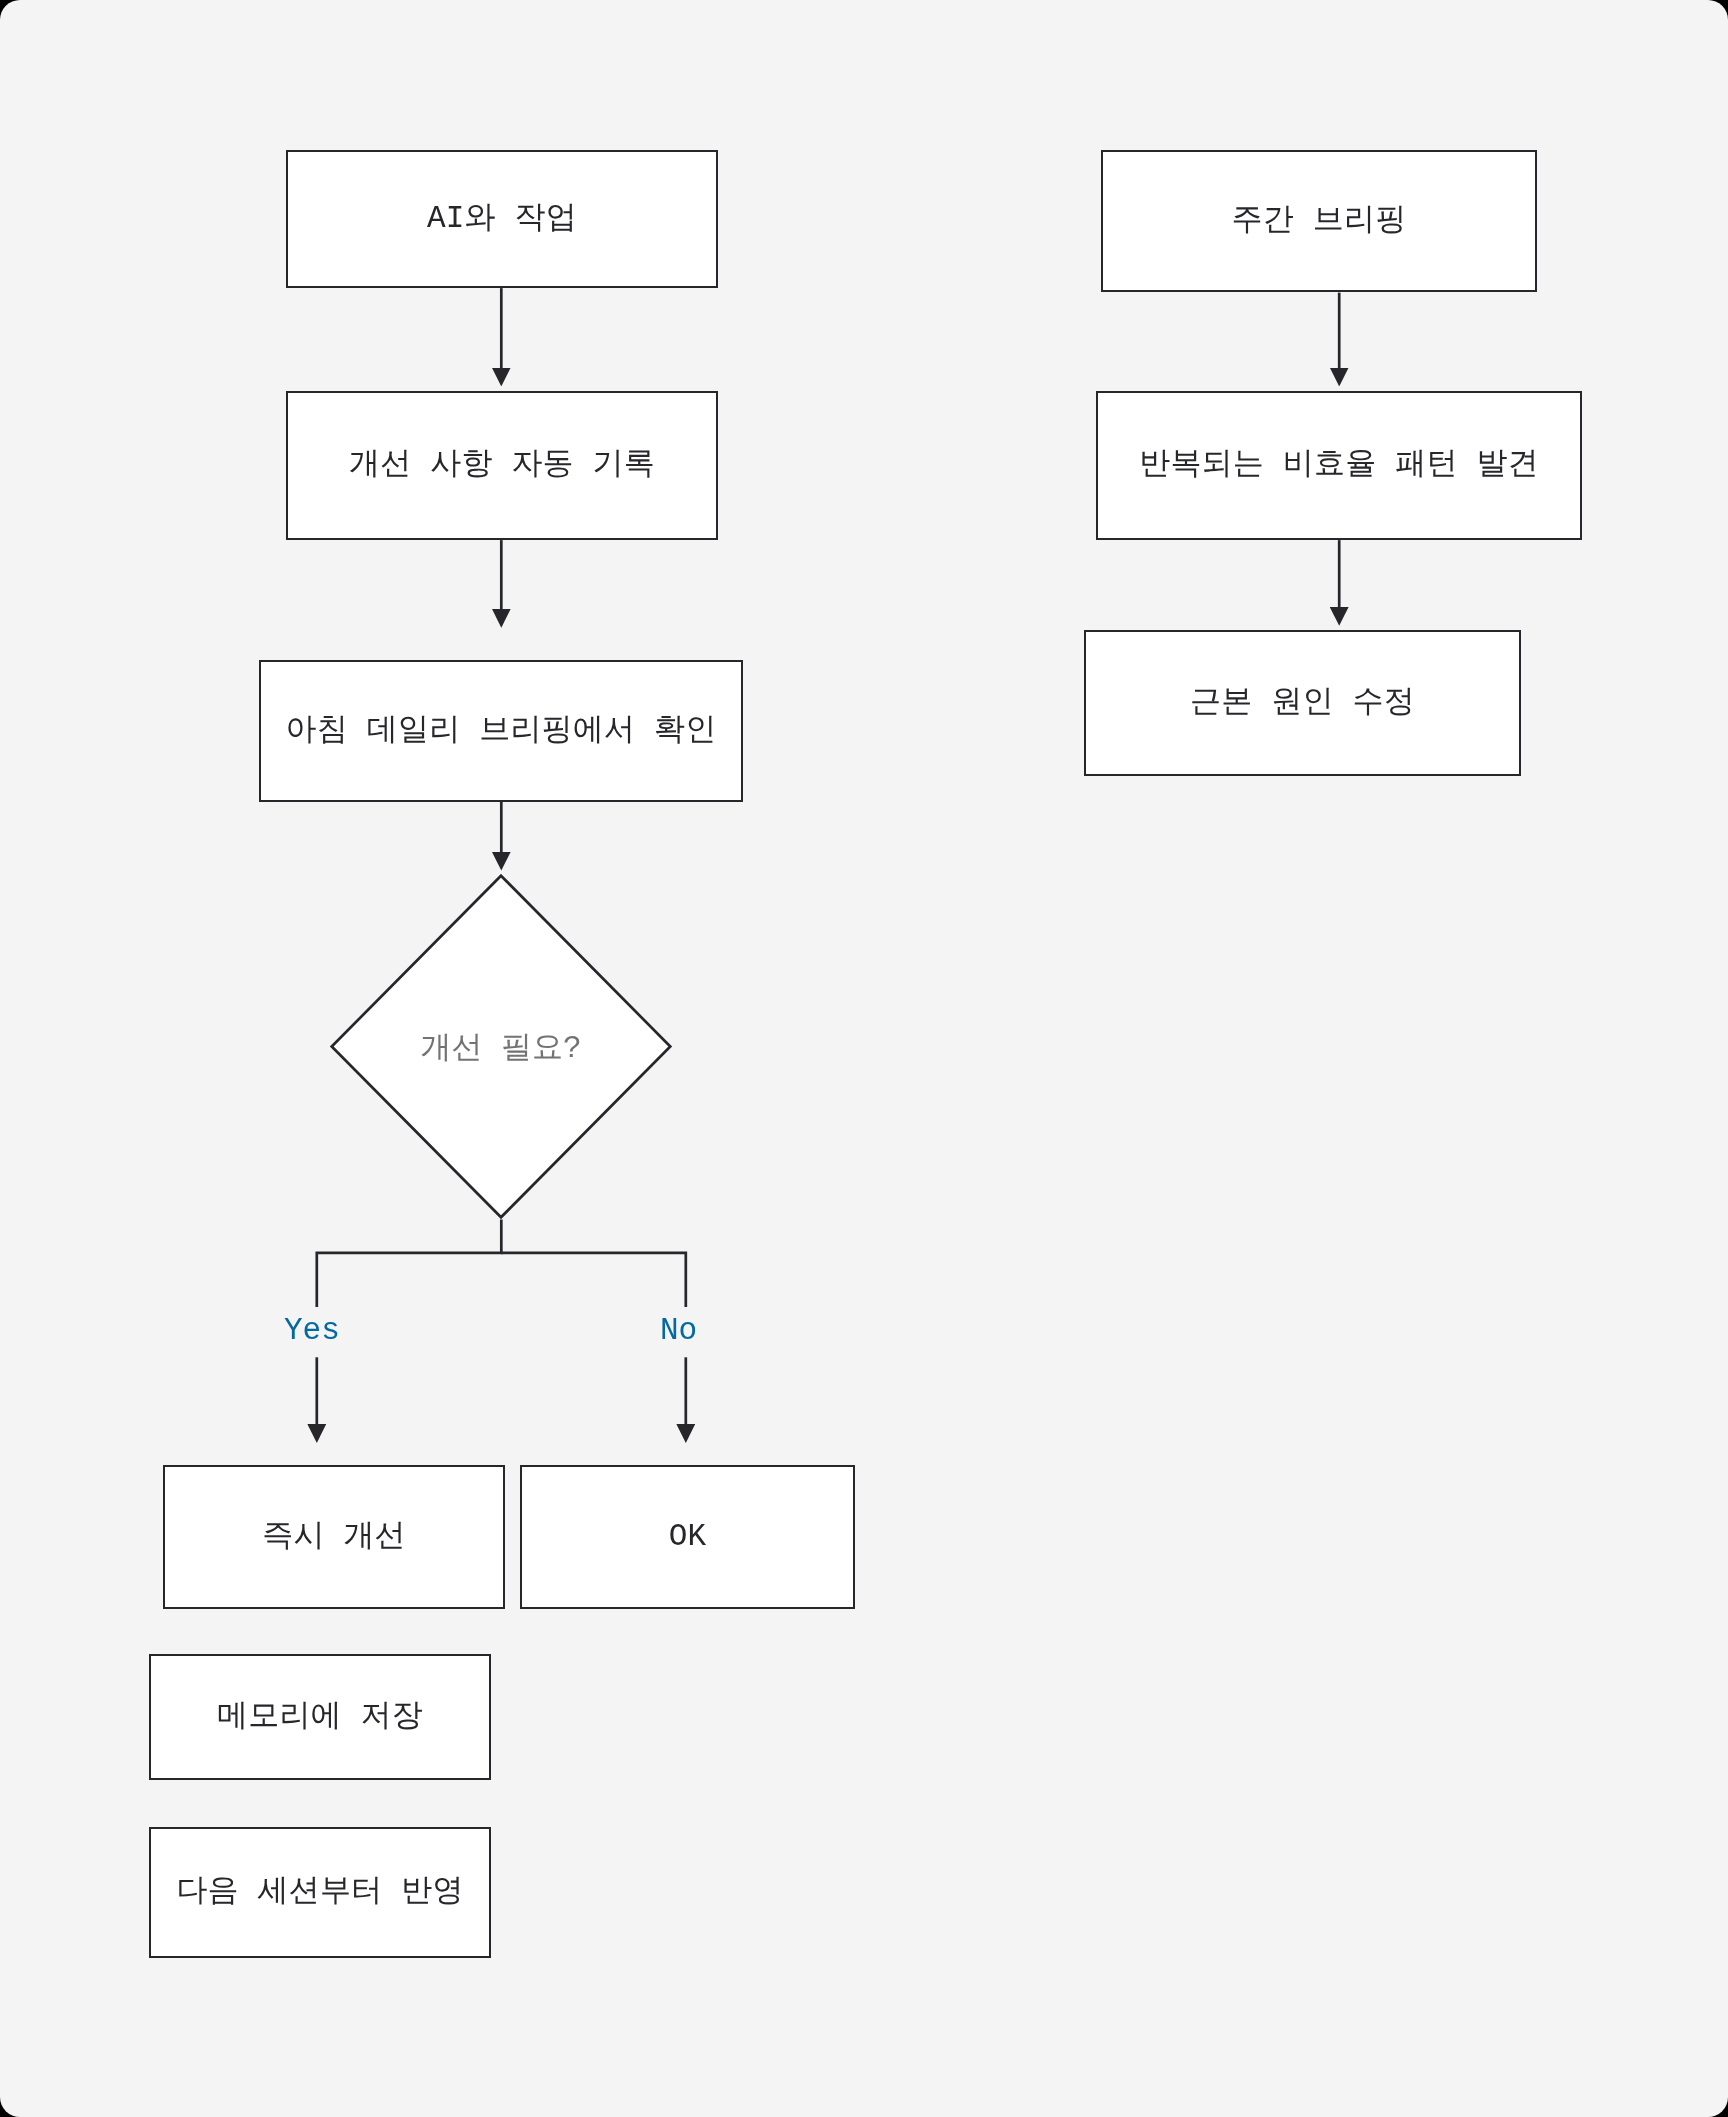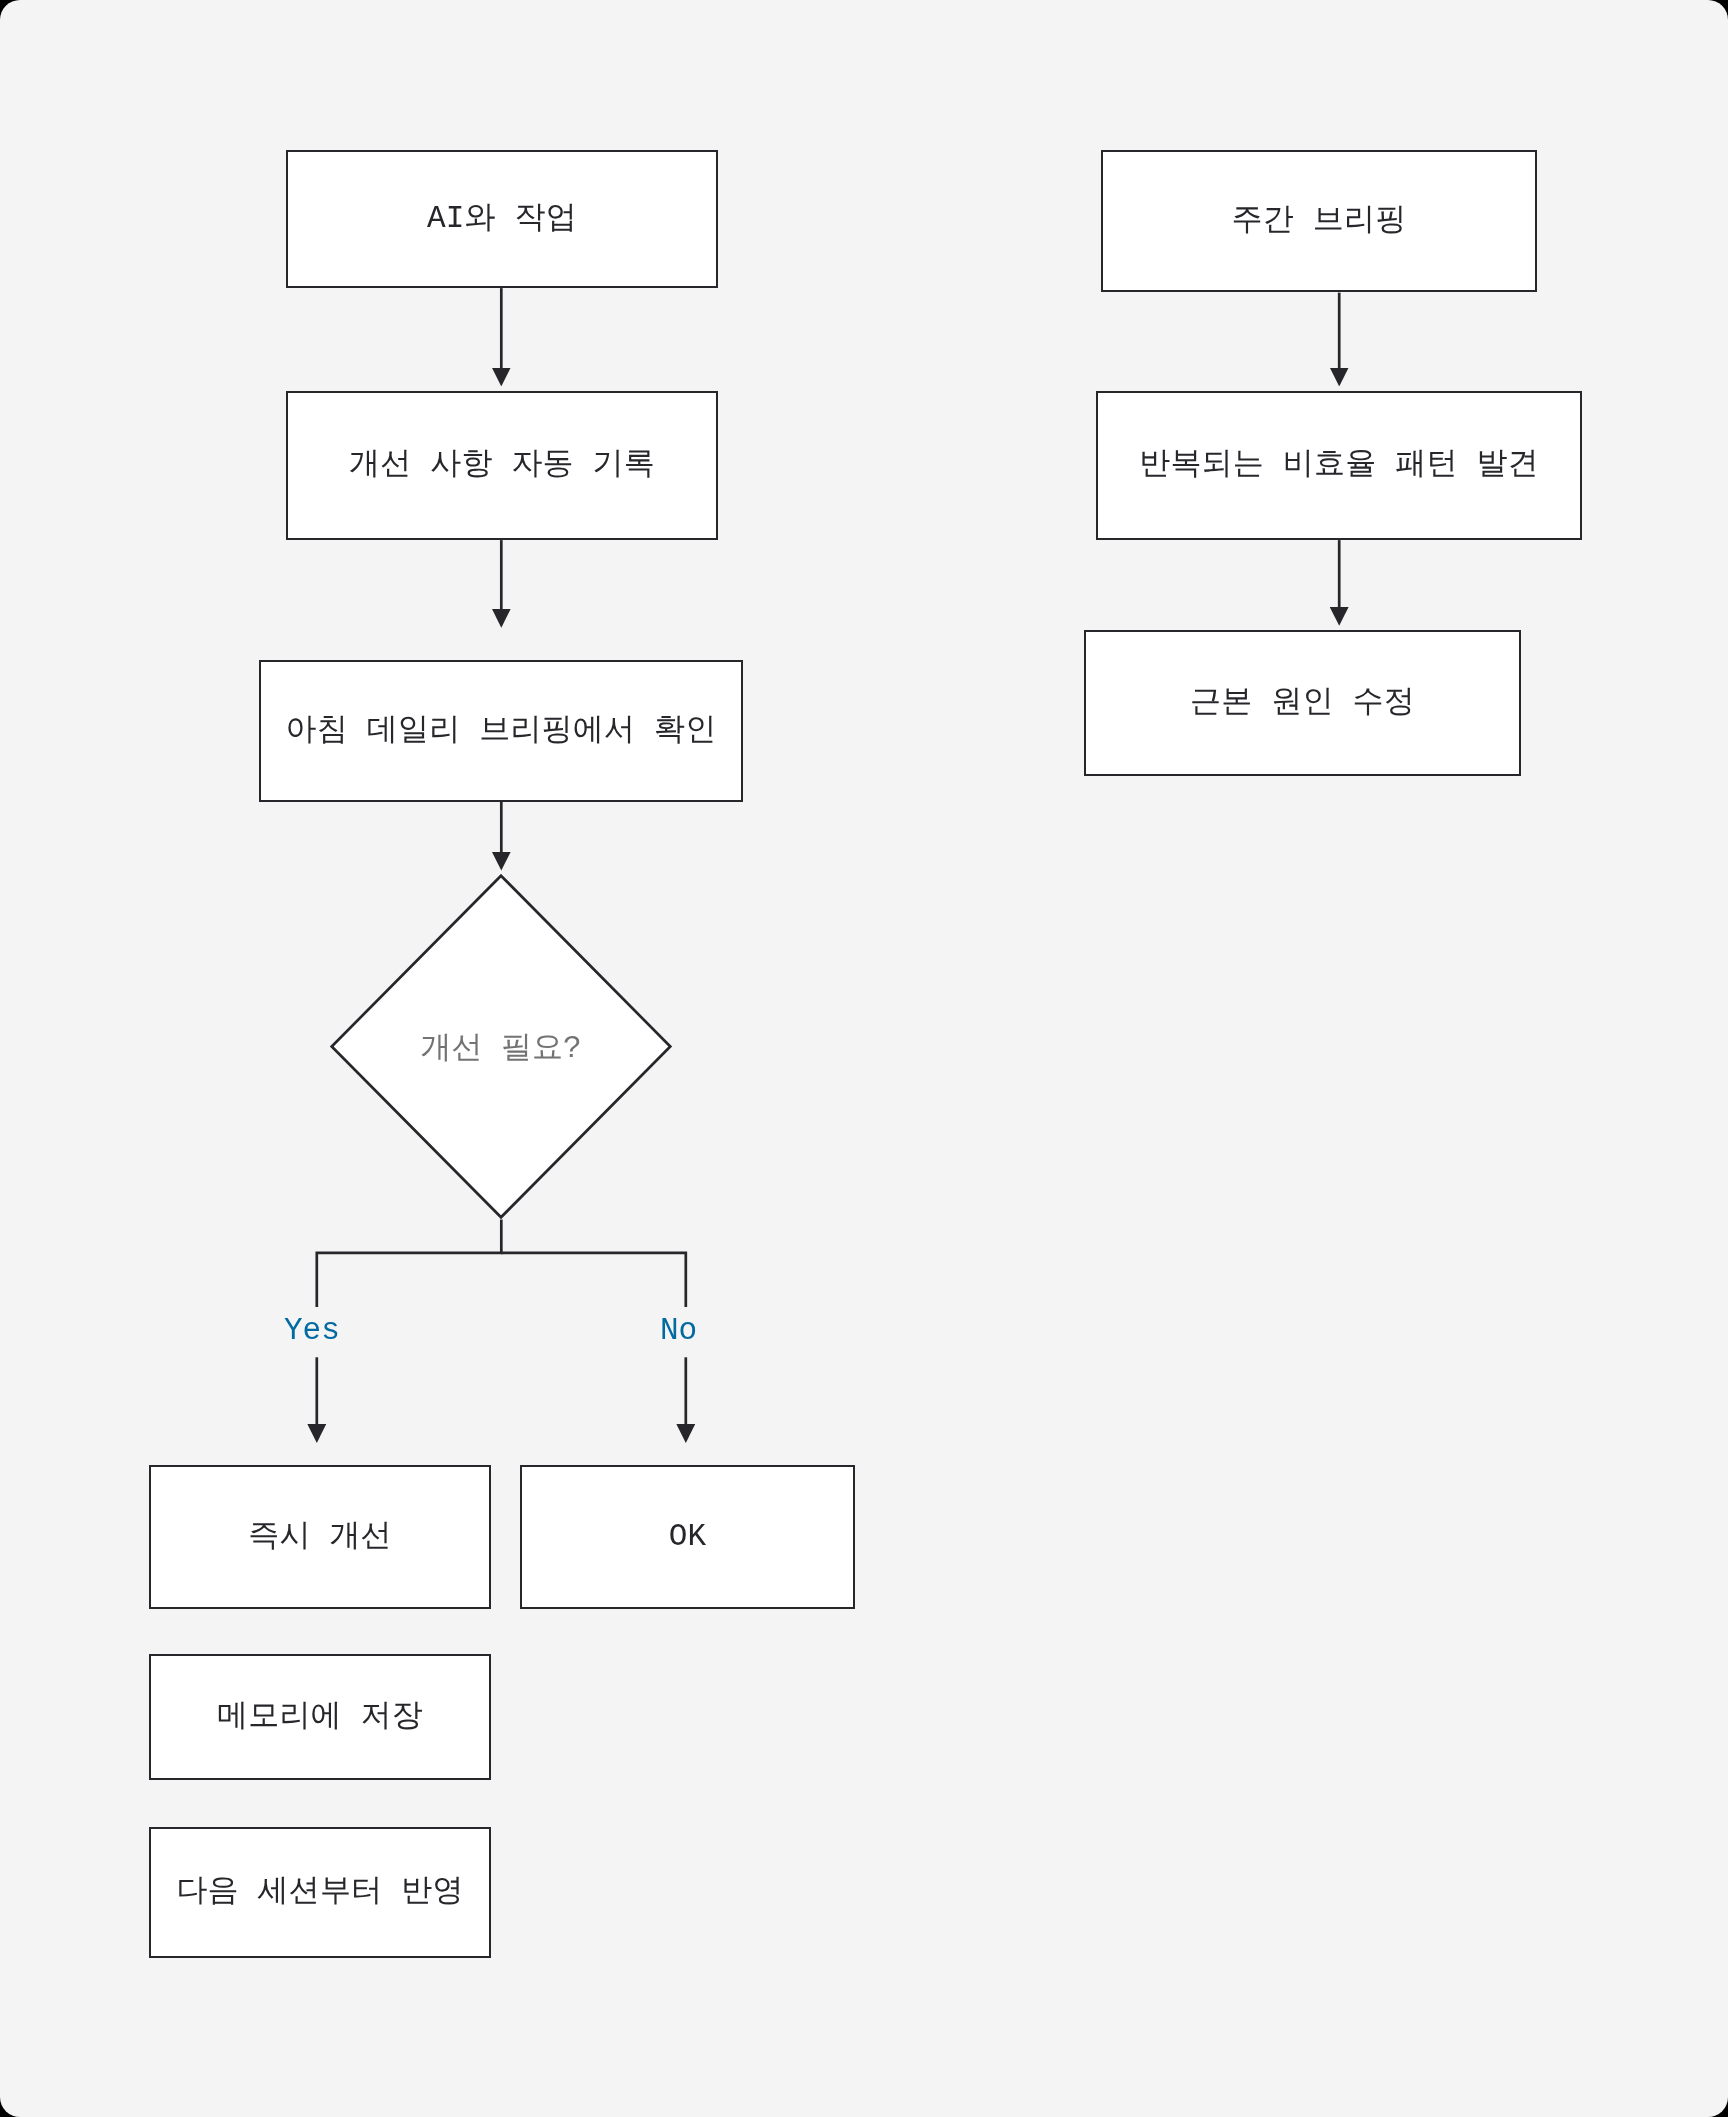--- a/index.html
+++ b/index.html
@@ -112,21 +112,21 @@
   </div>
 
   <div class="edge-label" style="left:284px; top:1315px;">
     <span>Yes</span>
   </div>
 
   <div class="edge-label" style="left:660px; top:1315px;">
     <span>No</span>
   </div>
 
-  <div class="node" style="left:149px; top:1465px; width:342px; height:144px;">
+  <div class="node" style="left:163px; top:1465px; width:342px; height:144px;">
     <span>즉시 개선</span>
   </div>
 
   <div class="node" style="left:520px; top:1465px; width:335px; height:144px;">
     <span>OK</span>
   </div>
 
   <div class="node" style="left:149px; top:1654px; width:342px; height:126px;">
     <span>메모리에 저장</span>
   </div>

